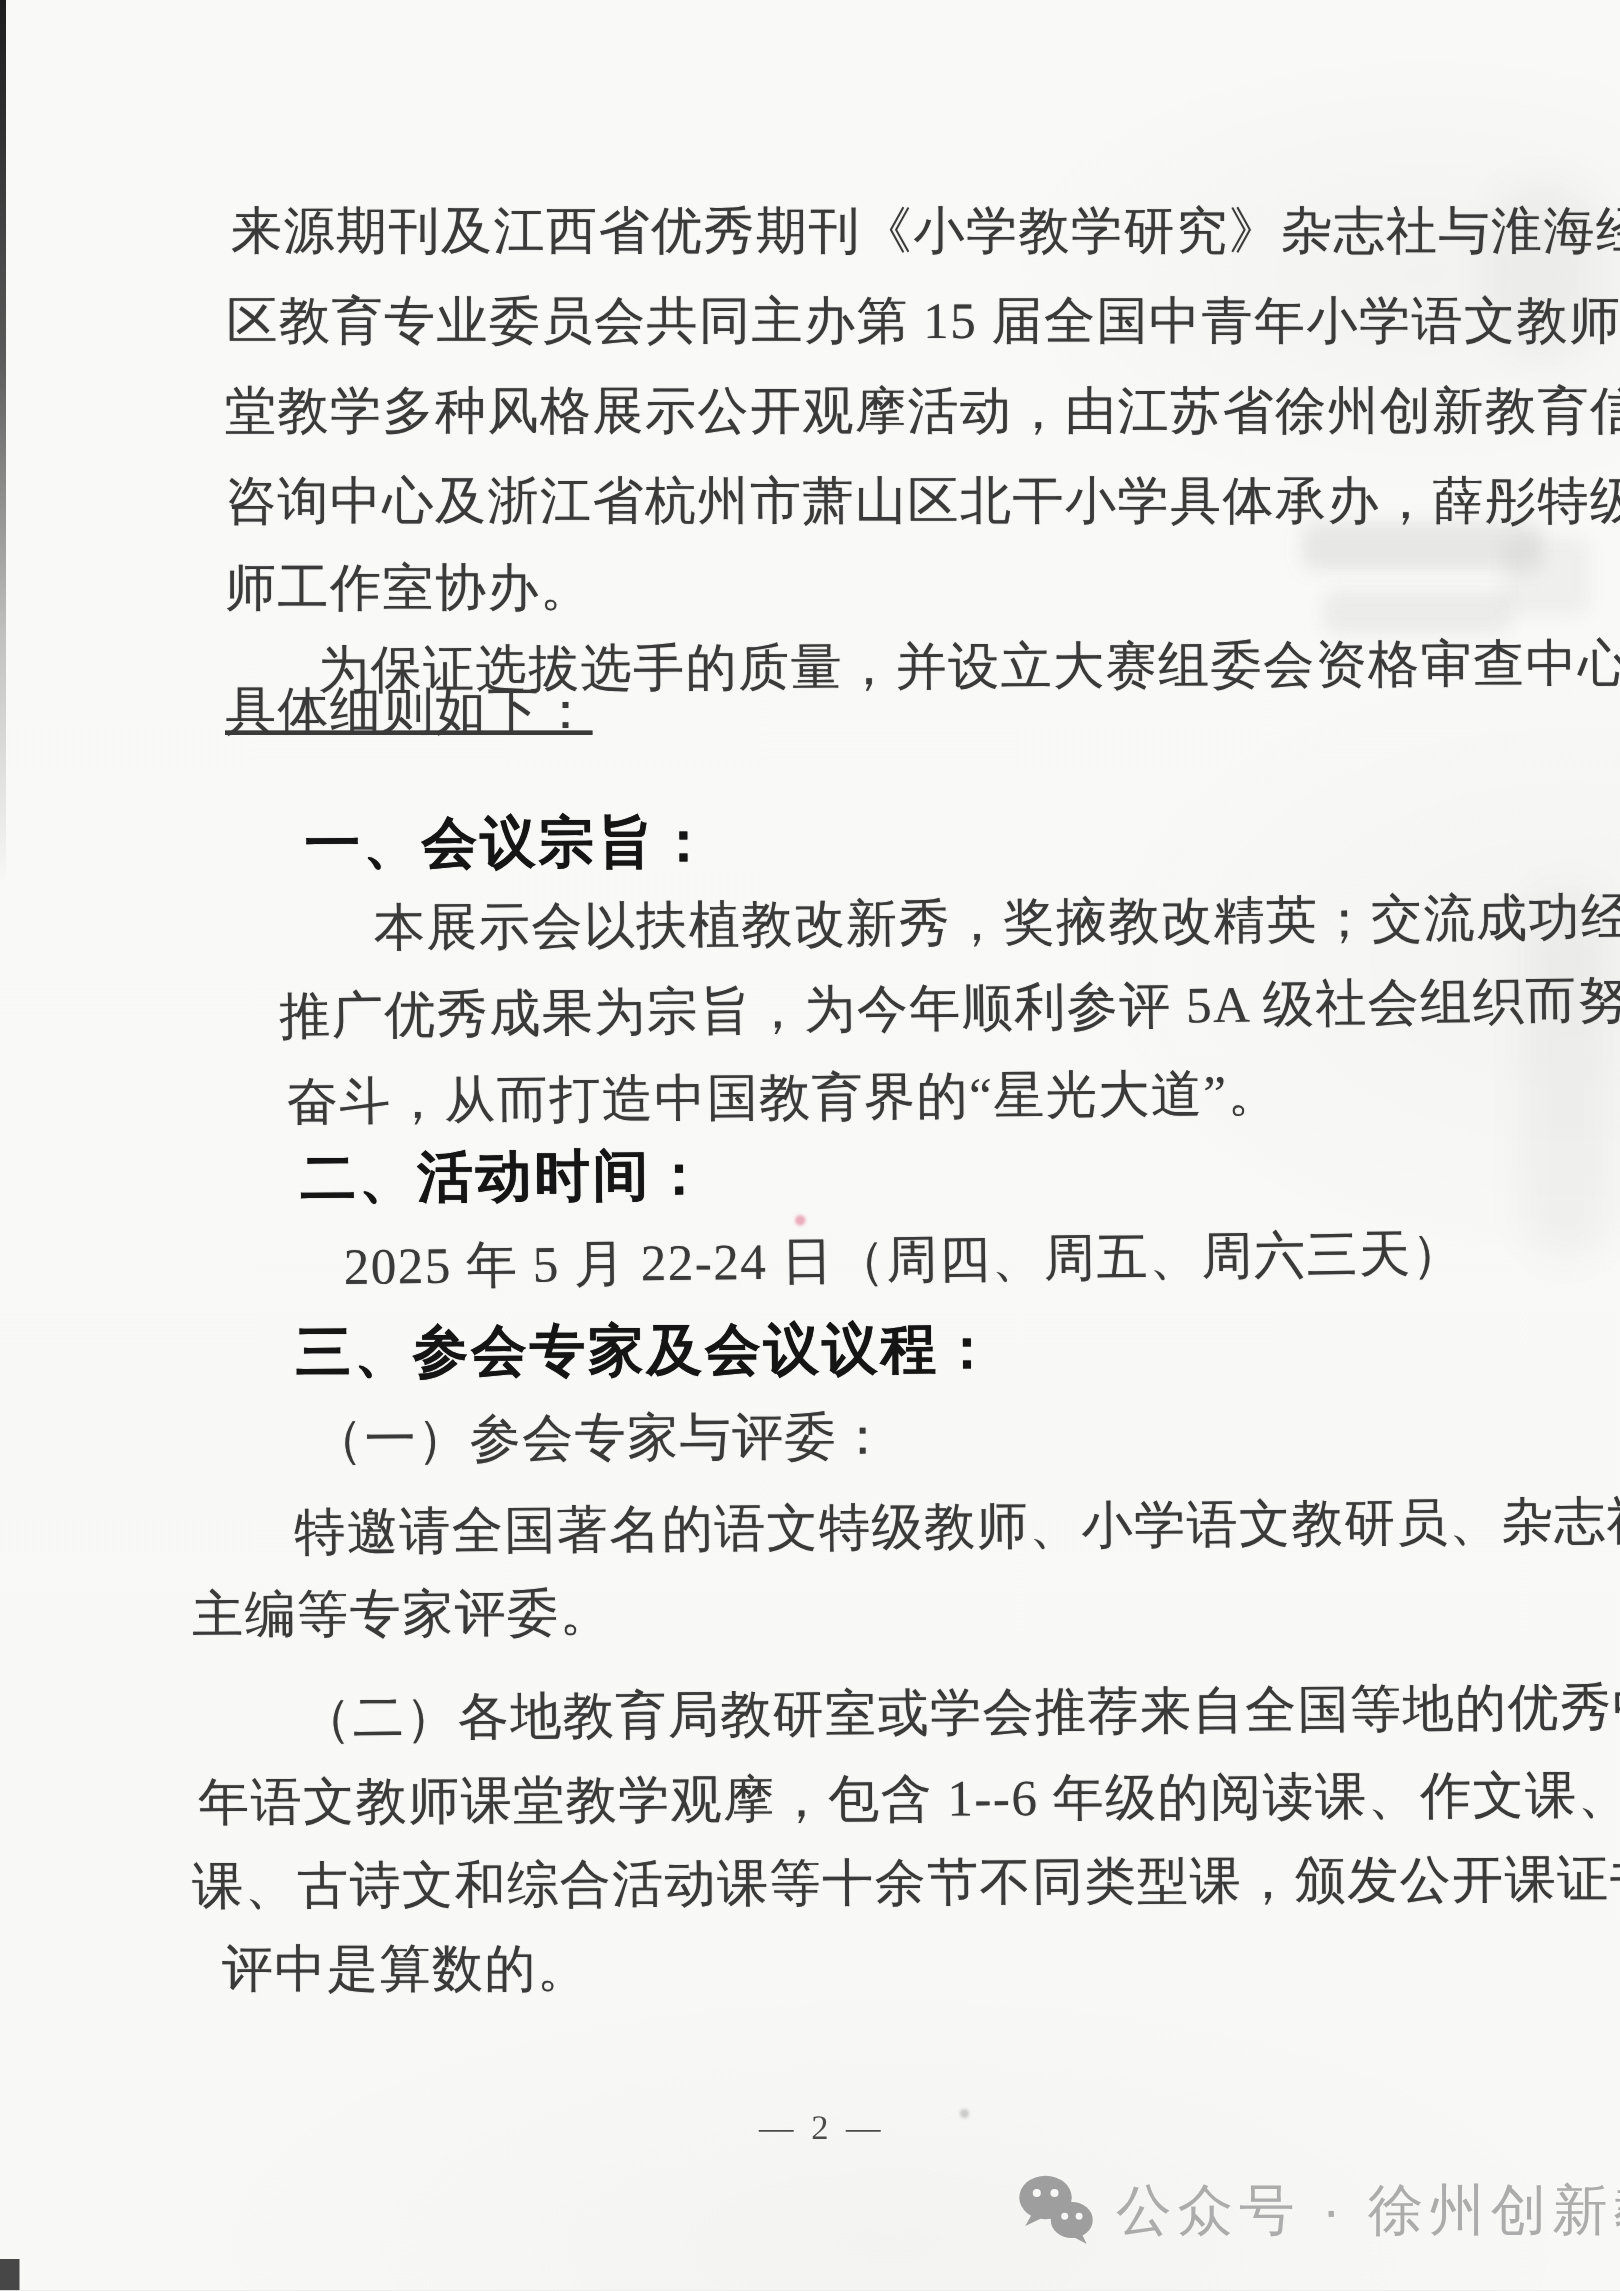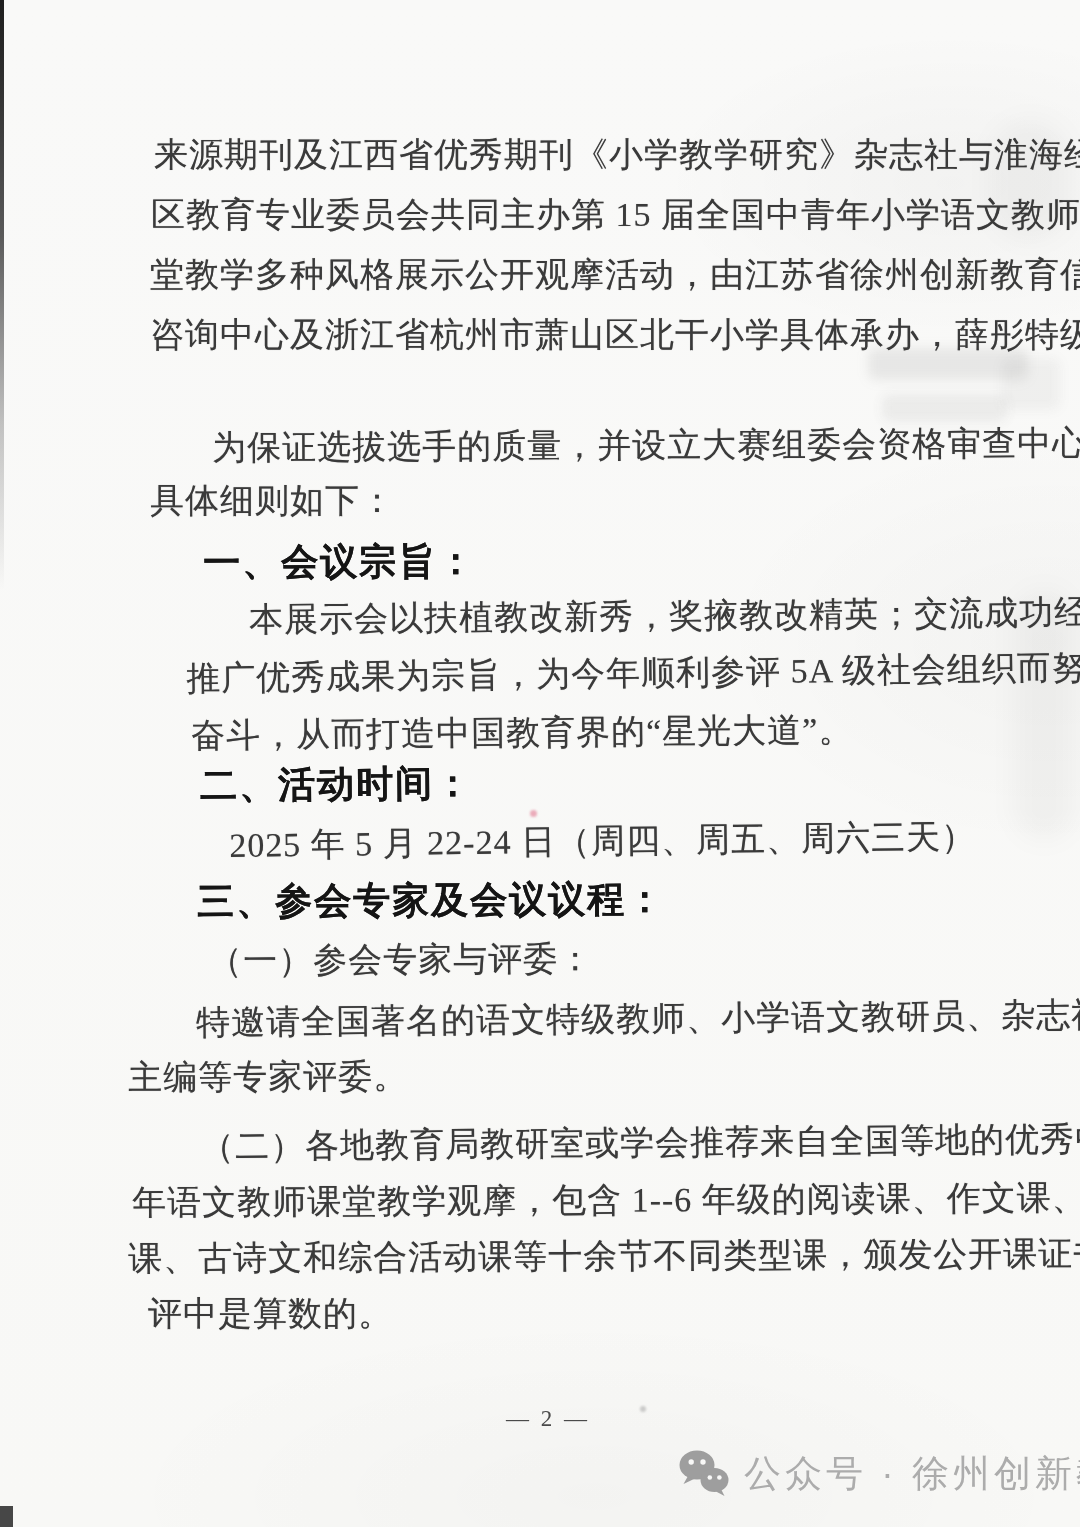--- a/index.html
+++ b/index.html
@@ -90,23 +90,24 @@
   <div class="bleed" style="left:1002px;top:358px;width:58px;height:52px;opacity:.6;"></div>
   <div class="smudge" style="left:1014px;top:590px;width:60px;height:250px;"></div>
   <div class="smudge" style="left:990px;top:120px;width:80px;height:120px;"></div>
   <div class="speck-pink" style="left:530px;top:810px;"></div>
   <div class="speck-gray" style="left:640px;top:1406px;"></div>
 
   <div class="line" style="left:154px;top:135px;">来源期刊及江西省优秀期刊《小学教学研究》杂志社与淮海经济</div>
   <div class="line" style="left:151px;top:195px;">区教育专业委员会共同主办第 15 届全国中青年小学语文教师课</div>
   <div class="line" style="left:150px;top:255px;">堂教学多种风格展示公开观摩活动，由江苏省徐州创新教育信息</div>
   <div class="line" style="left:150px;top:315px;">咨询中心及浙江省杭州市萧山区北干小学具体承办，薛彤特级教</div>
+  <div class="line" style="left:150px;top:373px;">师工作室协办。</div>
 
   <div class="line r03" style="left:212px;top:428px;">为保证选拔选手的质量，并设立大赛组委会资格审查中心。</div>
-  <div class="line" style="left:150px;top:481px;">具体细则如下：</div>
+  <div class="line" style="left:150px;top:455px;text-decoration:underline;">具体细则如下：</div>
 
   <div class="line heading r03" style="left:203px;top:541px;">一、会议宗旨：</div>
   <div class="line r05" style="left:249px;top:600px;">本展示会以扶植教改新秀，奖掖教改精英；交流成功经验，</div>
   <div class="line r07" style="left:186px;top:659px;">推广优秀成果为宗旨，为今年顺利参评 5A 级社会组织而努力</div>
   <div class="line r05" style="left:191px;top:716px;">奋斗，从而打造中国教育界的“星光大道”。</div>
 
   <div class="line heading r05" style="left:200px;top:764px;">二、活动时间：</div>
   <div class="line r07" style="left:229px;top:826px;">2025 年 5 月 22-24 日（周四、周五、周六三天）</div>
 
   <div class="line heading r03" style="left:197px;top:880px;">三、参会专家及会议议程：</div>

